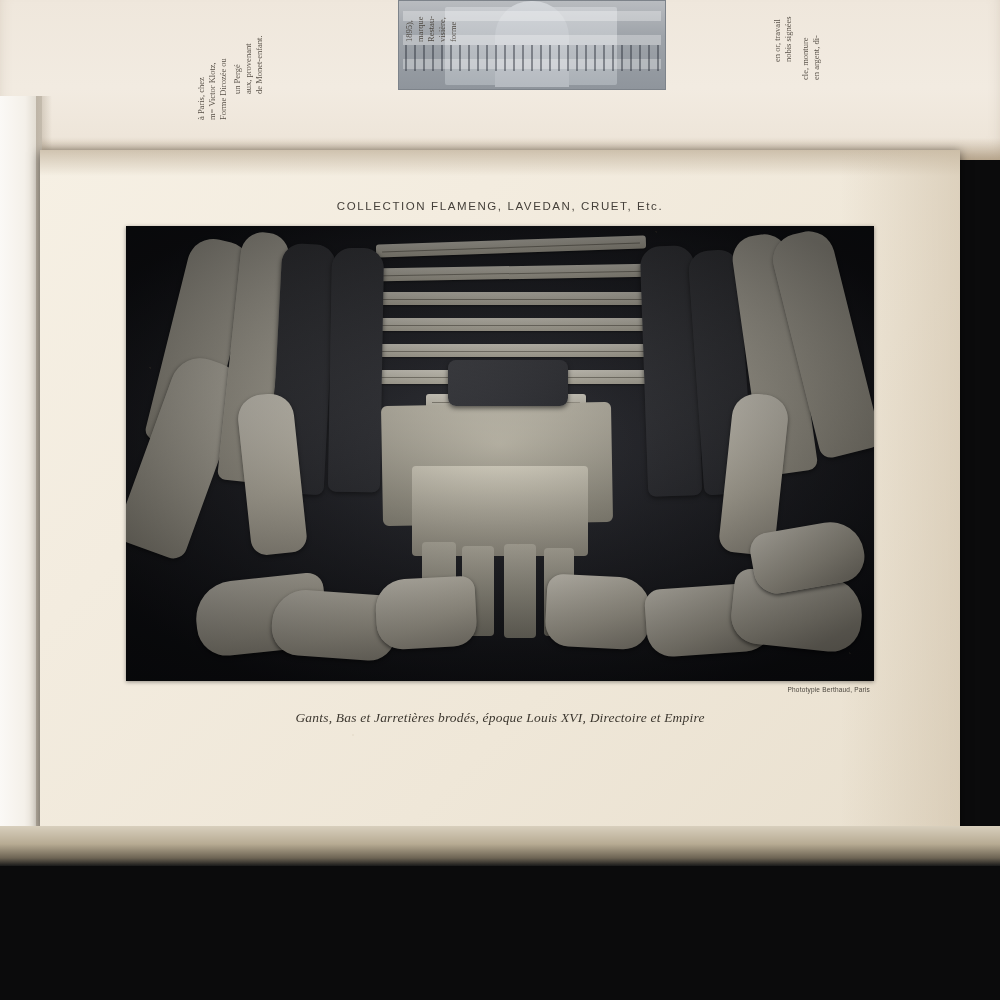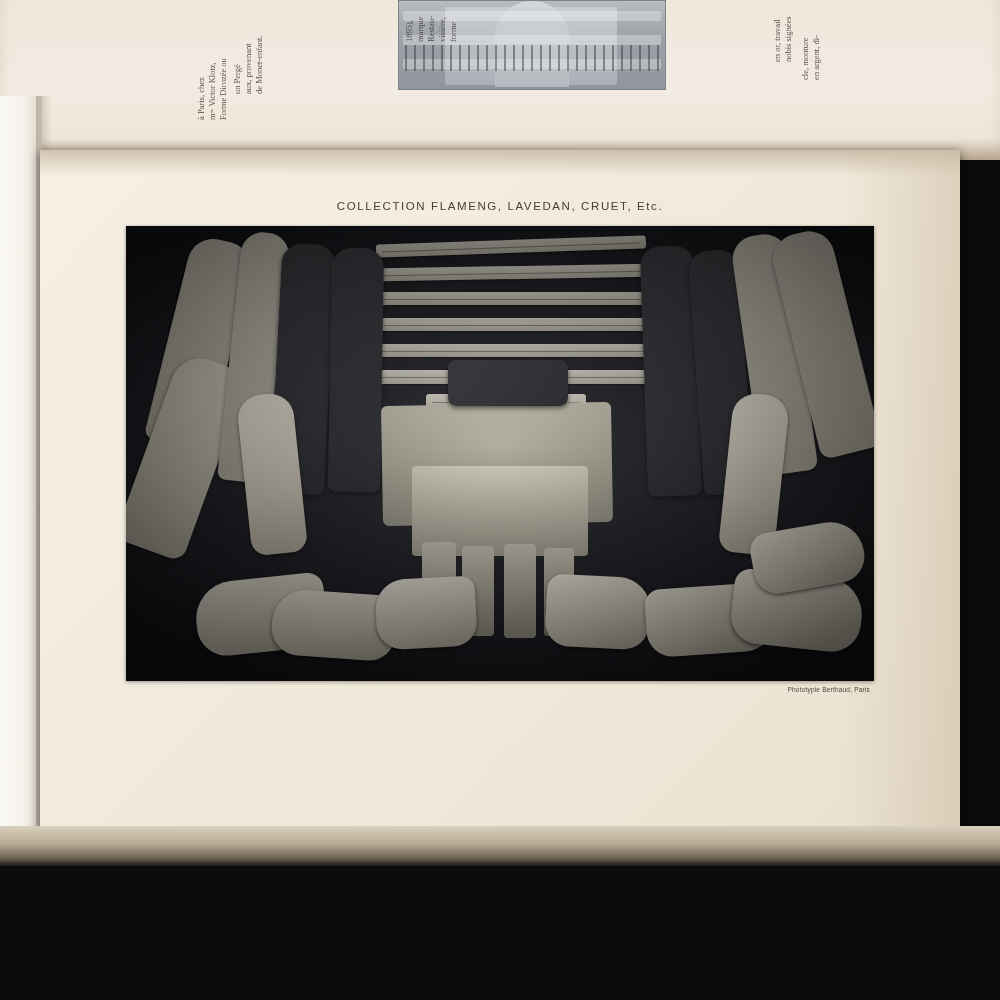--- a/index.html
+++ b/index.html
@@ -225,18 +225,19 @@
       <div class="glove" style="left:250px;top:352px;width:100px;height:70px;transform:rotate(-3deg);border-radius:30px 14px 24px 26px;"></div>
       <div class="glove" style="left:420px;top:350px;width:104px;height:72px;transform:rotate(3deg);border-radius:16px 32px 26px 24px;"></div>
       <div class="glove" style="left:520px;top:360px;width:126px;height:68px;transform:rotate(-4deg);border-radius:16px 34px 28px 26px;"></div>
       <div class="glove" style="left:606px;top:348px;width:130px;height:74px;transform:rotate(6deg);border-radius:16px 38px 30px 28px;"></div>
       <div class="glove" style="left:626px;top:300px;width:112px;height:62px;transform:rotate(-10deg);border-radius:18px 34px 26px 24px;"></div>
 
       <div class="vign"></div>
     </div>
 
     <div class="credit">Phototypie Berthaud, Paris</div>
+    <div class="caption">Gants, Bas et Jarretières brodés, époque Louis XVI, Directoire et Empire</div>
 
     <div class="speckle"></div>
   </div>
 
   <div class="book-bottom"></div>
 </div>
 
 </body></html>

